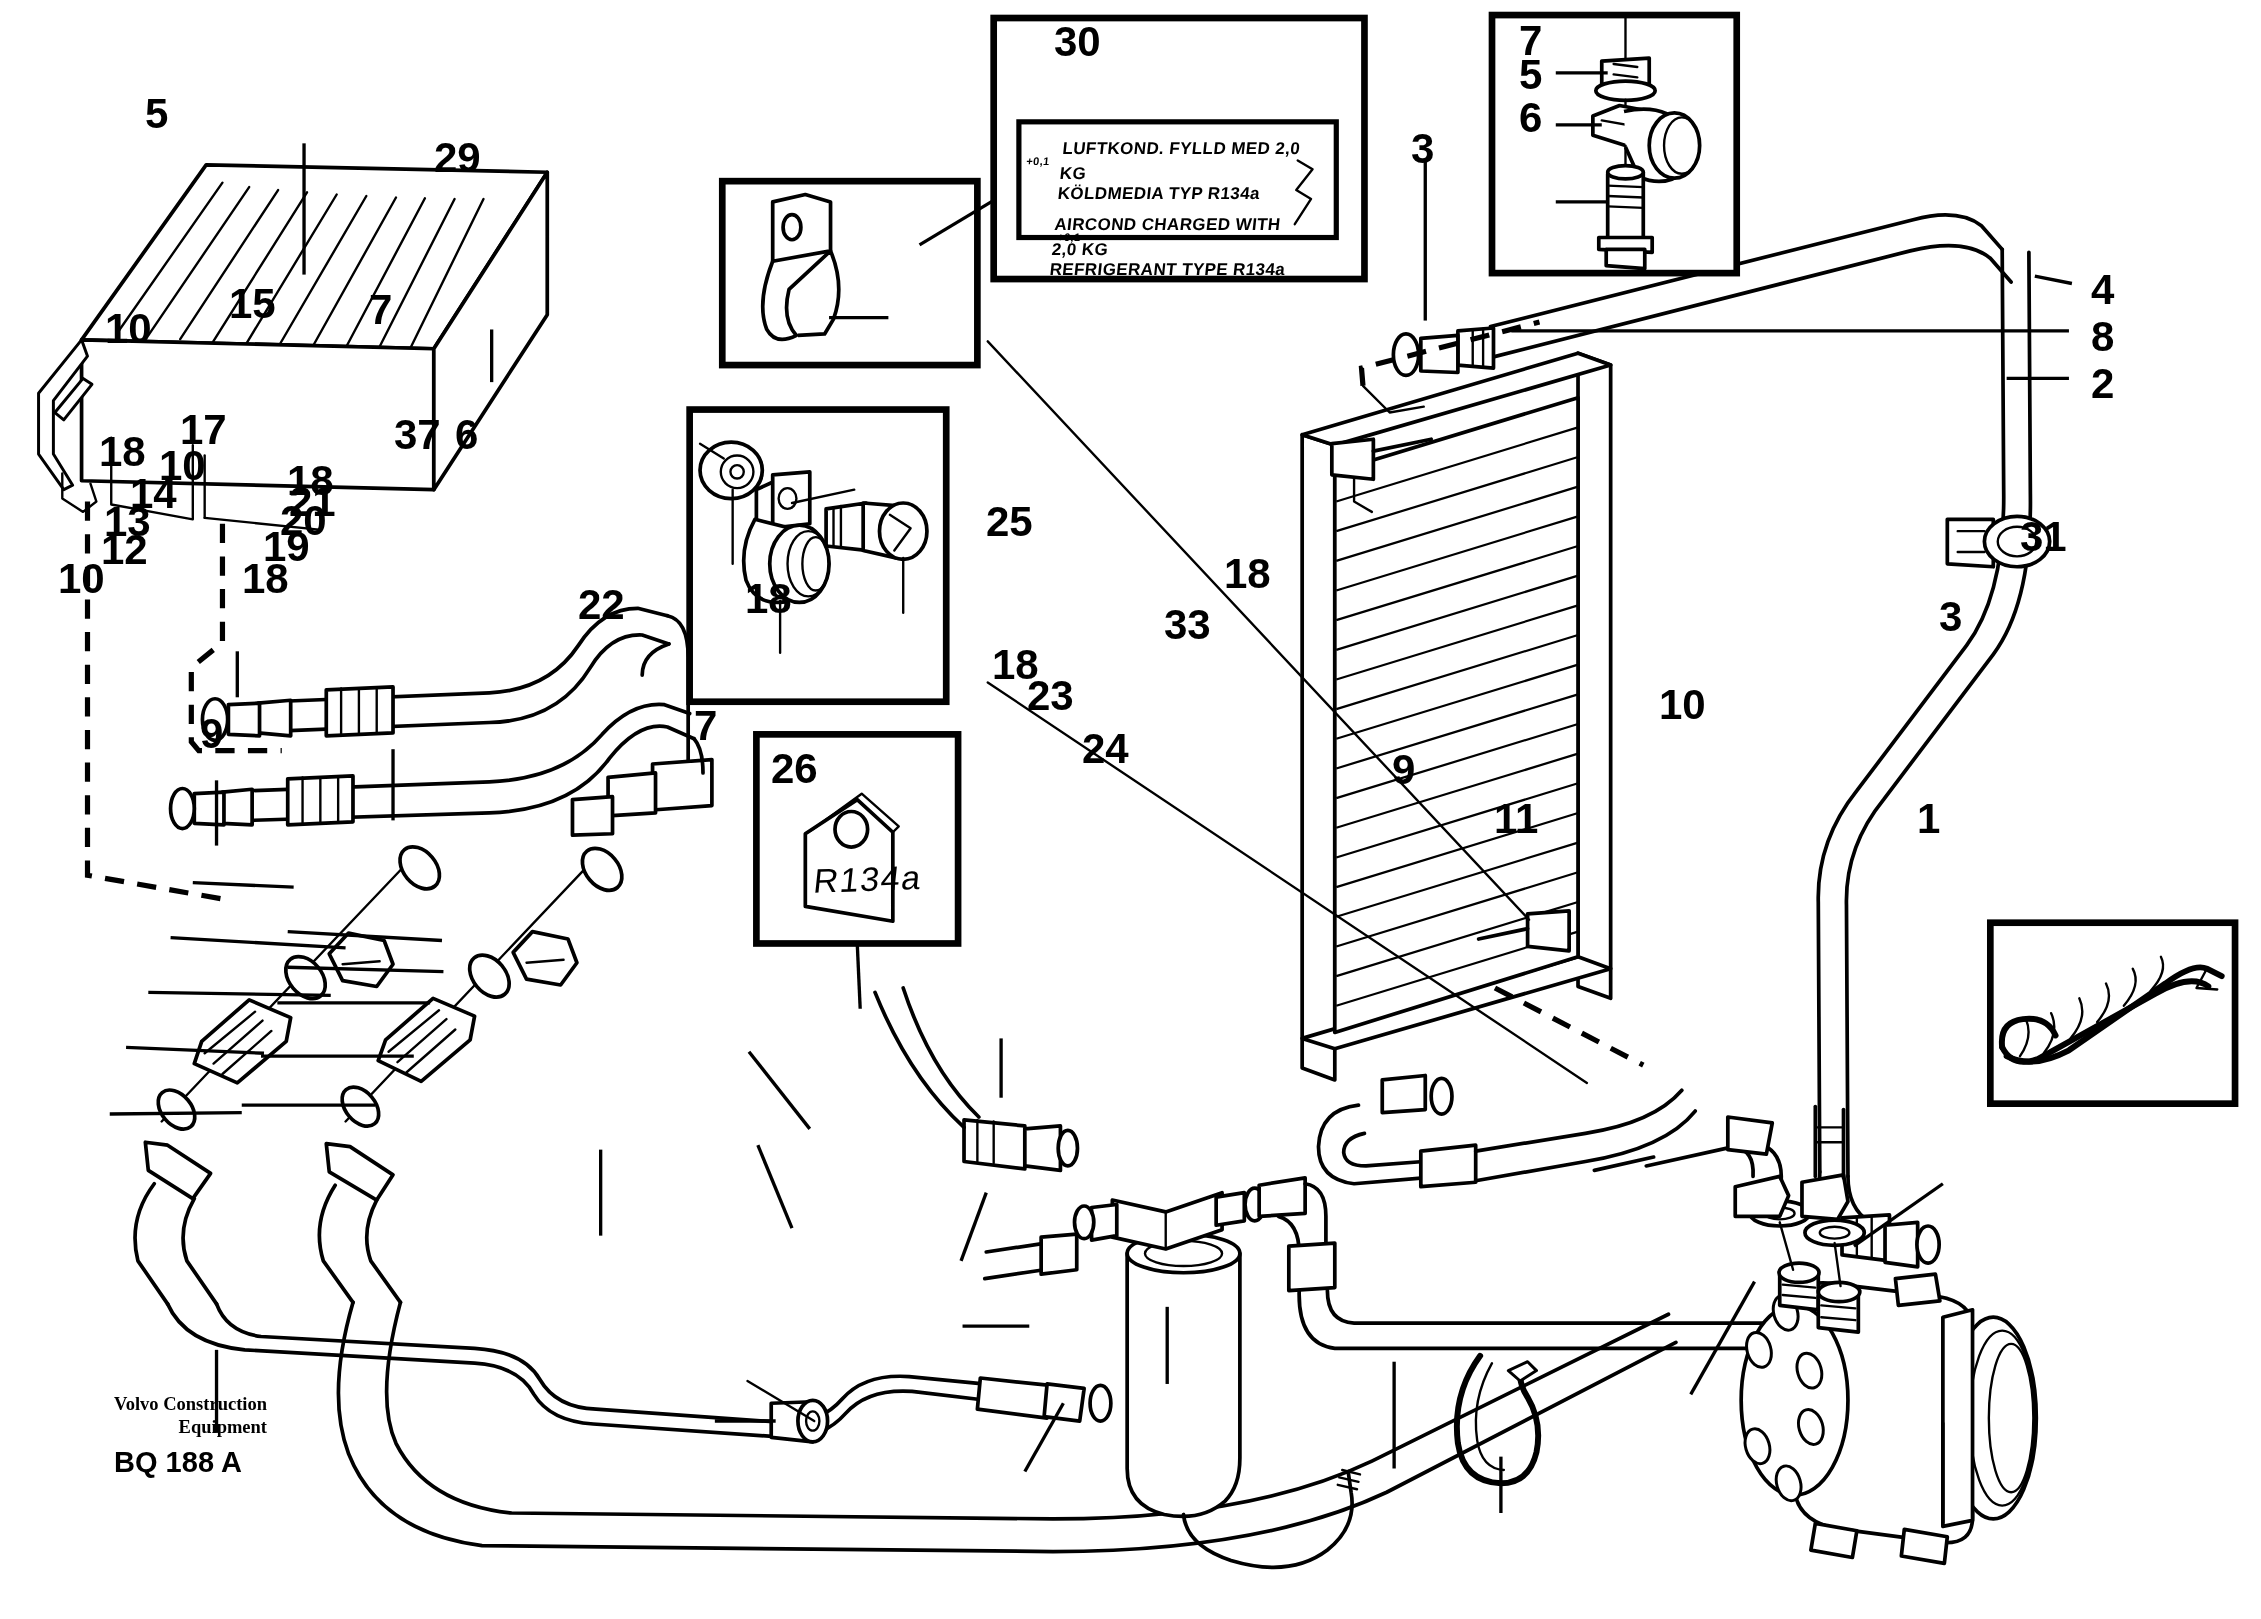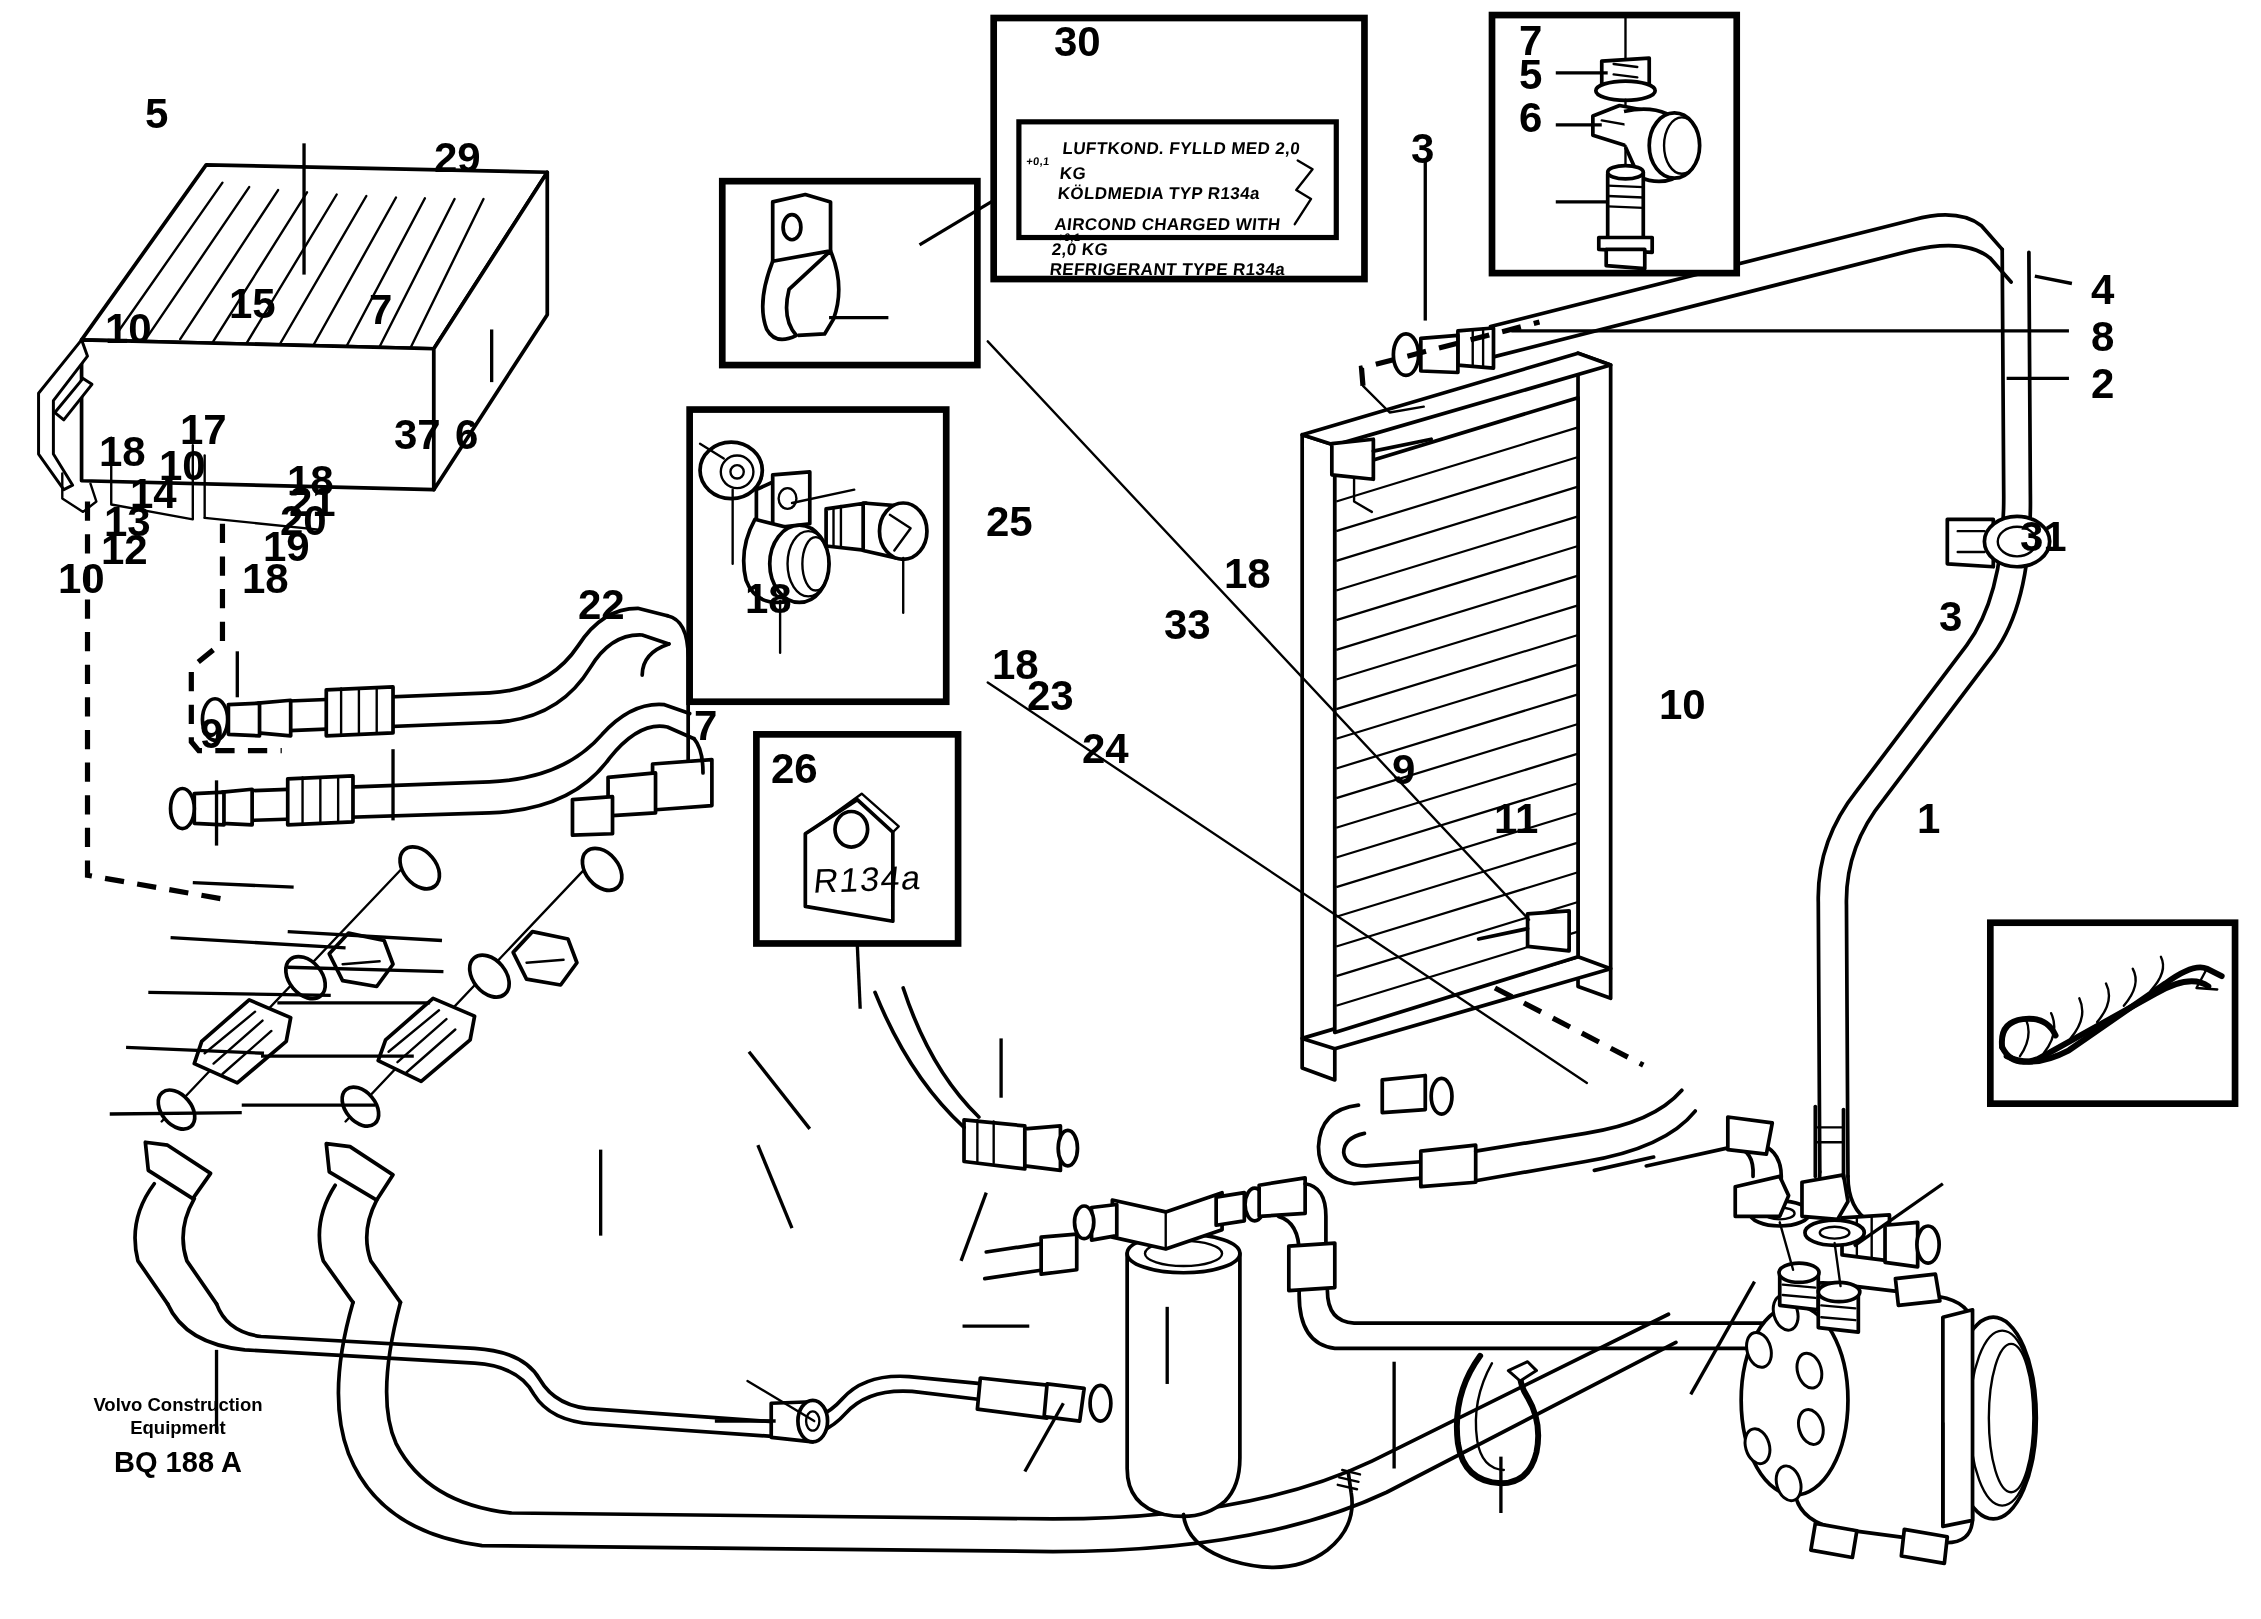--- a/index.html
+++ b/index.html
@@ -2,21 +2,21 @@
 <html style="font-size:12px"><head>
 <meta charset="utf-8">
 <style>
   html,body{margin:0;padding:0;background:#ffffff;}
   body{font-family:"Liberation Sans",sans-serif;}
   #sheet{position:relative;width:2261px;height:1620px;background:#fff;overflow:hidden;}
   svg#art{position:absolute;left:0;top:0;width:2261px;height:1620px;}
   .lbl{position:absolute;font-family:"Liberation Sans",sans-serif;font-weight:bold;
        color:#000;font-size:42px;line-height:1;white-space:nowrap;}
   .footer{position:absolute;text-align:center;color:#000;}
-  .footer .fl1{font-family:Liberation Sans, sans-serif;font-weight:bold;font-size:18.5px;line-height:1.25;}
+  .footer .fl1{font-family:Liberation Serif, serif;font-weight:bold;font-size:18.5px;line-height:1.25;text-align:right;}
   .footer .fl2{font-family:"Liberation Sans",sans-serif;font-weight:bold;font-size:29px;margin-top:6.7px;}
   .plate{position:absolute;font-family:"Liberation Sans",sans-serif;font-weight:bold;
          font-size:17px;color:#000;line-height:1.35;letter-spacing:0.4px;
          transform:skewX(-6deg);}
   .plate .sup{font-size:11px;vertical-align:super;}
   .r134{position:absolute;font-family:"Liberation Sans",sans-serif;font-size:34px;color:#000;
         transform:skewX(-8deg) rotate(-2deg);letter-spacing:1.5px;}
 </style>
 </head>
 <body>

